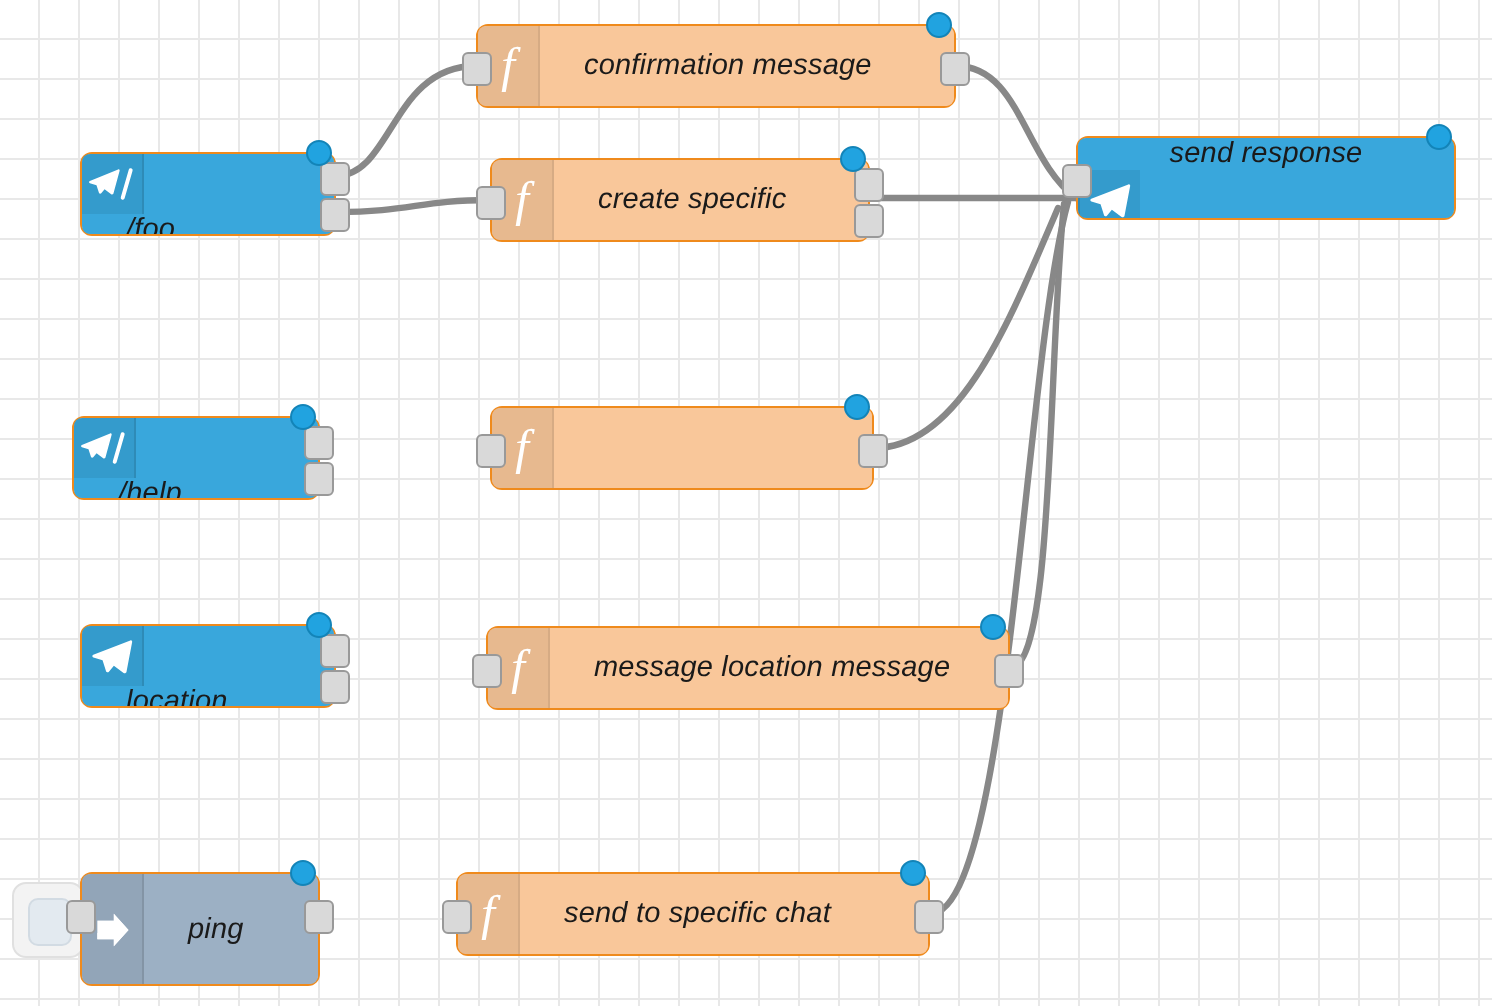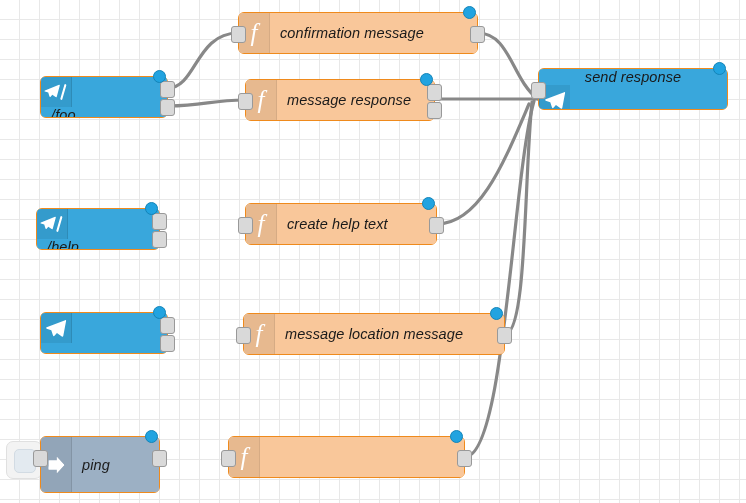--- a/index.html
+++ b/index.html
@@ -80,21 +80,21 @@
   }
   .icon-box svg { display: block; }
 
   .node-label {
     flex: 1 1 auto;
     display: flex;
     align-items: center;
     font-style: italic;
     font-size: 14.5px;
     color: #1a1a1a;
-    padding: 0 10px;
+    padding: 0 22px;
     white-space: nowrap;
     letter-spacing: 0.1px;
   }
   .node-label.center { justify-content: center; }
 
   
   .port {
     position: absolute;
     width: 15px;
     height: 17px;
@@ -182,21 +182,21 @@
         <div class="port out" style="top: 21.5px;"></div>
         <div class="status-dot" style="left: 112px; top: -7px;"></div>
       </div>
       <div class="node func" style="left: 245px; top: 79px; width: 190px; height: 42px;">
         <div class="node-body">
           <div class="icon-box">
             <svg width="20" height="26" viewBox="0 0 20 26">
               <text x="10" y="21" text-anchor="middle" font-family="Liberation Serif, serif" font-size="25" font-style="italic" fill="#ffffff">f</text>
             </svg>
           </div>
-          <div class="node-label">message response</div>
+          <div class="node-label">create specific</div>
         </div>
         <div class="port in" style="top: 12.5px;"></div>
         <div class="port out" style="top: 3.5px;"></div>
         <div class="port out" style="top: 21.5px;"></div>
         <div class="status-dot" style="left: 174px; top: -7px;"></div>
       </div>
       <div class="node telegram" style="left: 538px; top: 68px; width: 190px; height: 42px;">
         <div class="node-body">
           <div class="node-label center">send response</div>
           <div class="icon-box right">
@@ -222,33 +222,33 @@
         <div class="port out" style="top: 21.5px;"></div>
         <div class="status-dot" style="left: 108px; top: -7px;"></div>
       </div>
       <div class="node func" style="left: 245px; top: 203px; width: 192px; height: 42px;">
         <div class="node-body">
           <div class="icon-box">
             <svg width="20" height="26" viewBox="0 0 20 26">
               <text x="10" y="21" text-anchor="middle" font-family="Liberation Serif, serif" font-size="25" font-style="italic" fill="#ffffff">f</text>
             </svg>
           </div>
-          <div class="node-label">create help text</div>
         </div>
         <div class="port in" style="top: 12.5px;"></div>
         <div class="port out" style="top: 12.5px;"></div>
         <div class="status-dot" style="left: 176px; top: -7px;"></div>
       </div>
       <div class="node telegram" style="left: 40px; top: 312px; width: 128px; height: 42px;">
         <div class="node-body">
           <div class="icon-box">
             <svg width="22" height="22" viewBox="0 0 24 24">
               <path d="M22 3.5 L1.8 11.3 c-.7.27-.66 1.28.05 1.5 l5.0 1.55 1.9 5.9 c.22.69 1.1.87 1.57.32 l2.7-3.2 5.3 3.9 c.6.44 1.46.1 1.6-.63 L23.0 4.4 c.14-.72-.5-1.25-1.0-.9 Z" fill="#ffffff"></path>
             </svg>
           </div>
+          <div class="node-label">location</div>
         </div>
         <div class="port out" style="top: 3.5px;"></div>
         <div class="port out" style="top: 21.5px;"></div>
         <div class="status-dot" style="left: 112px; top: -7px;"></div>
       </div>
       <div class="node func" style="left: 243px; top: 313px; width: 262px; height: 42px;">
         <div class="node-body">
           <div class="icon-box">
             <svg width="20" height="26" viewBox="0 0 20 26">
               <text x="10" y="21" text-anchor="middle" font-family="Liberation Serif, serif" font-size="25" font-style="italic" fill="#ffffff">f</text>
@@ -274,19 +274,20 @@
         <div class="port out" style="top: 12.5px;"></div>
         <div class="status-dot" style="left: 104px; top: -7px;"></div>
       </div>
       <div class="node func" style="left: 228px; top: 436px; width: 237px; height: 42px;">
         <div class="node-body">
           <div class="icon-box">
             <svg width="20" height="26" viewBox="0 0 20 26">
               <text x="10" y="21" text-anchor="middle" font-family="Liberation Serif, serif" font-size="25" font-style="italic" fill="#ffffff">f</text>
             </svg>
           </div>
+          <div class="node-label">send to specific chat</div>
         </div>
         <div class="port in" style="top: 12.5px;"></div>
         <div class="port out" style="top: 12.5px;"></div>
         <div class="status-dot" style="left: 221px; top: -7px;"></div>
       </div>
     </div>
 </div>
 
 </body></html>

